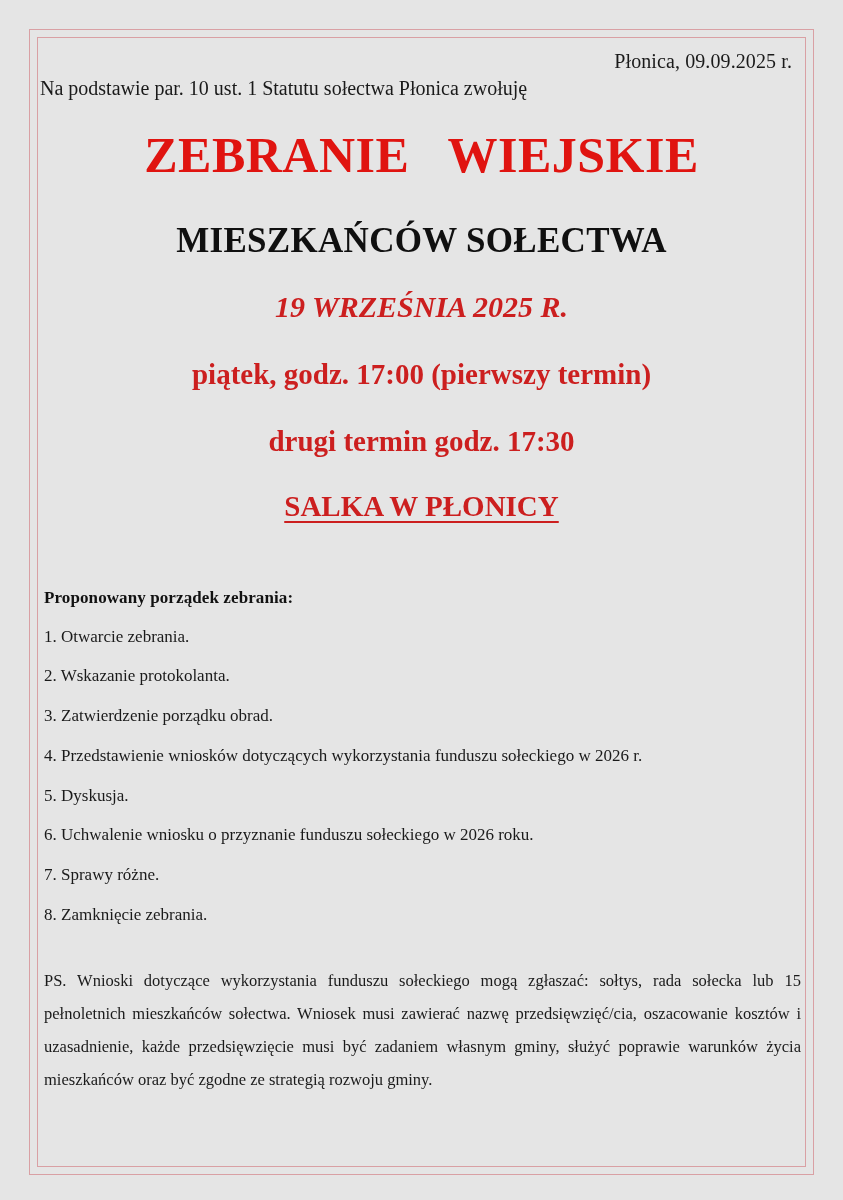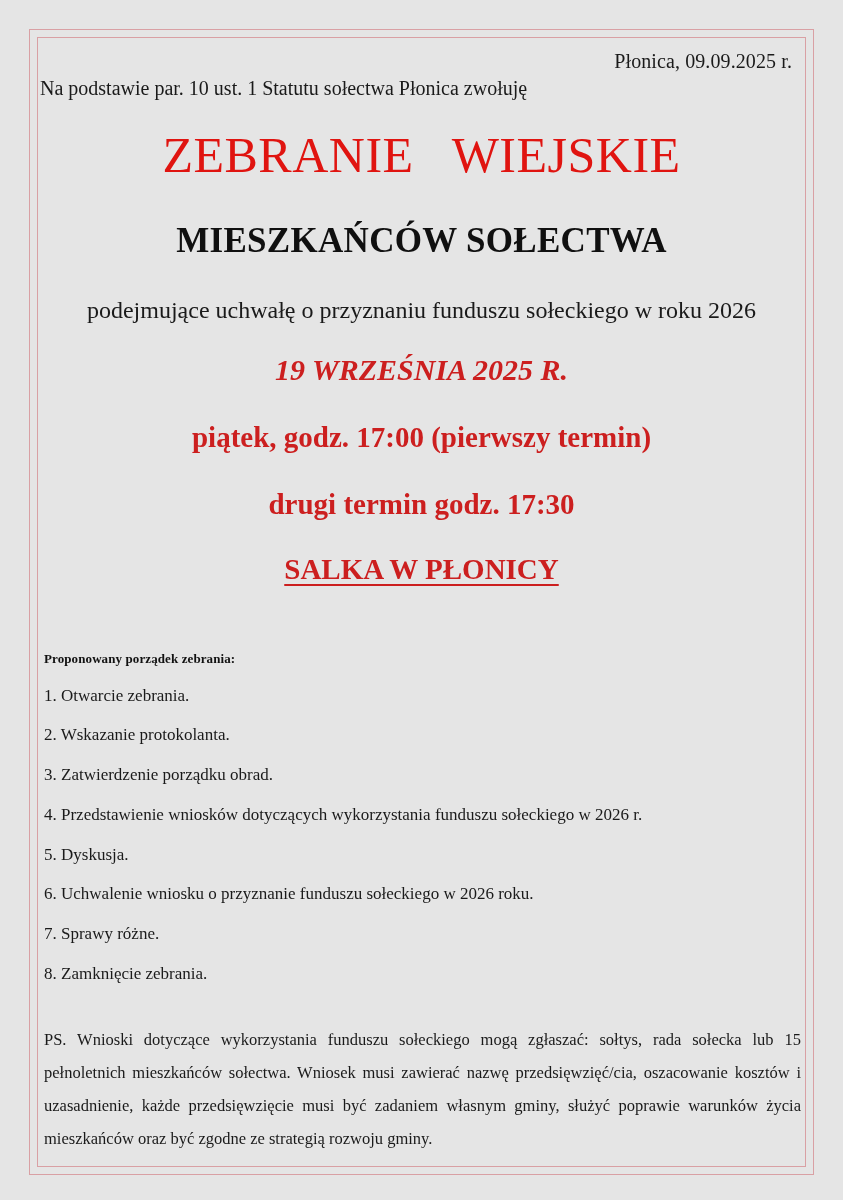--- a/index.html
+++ b/index.html
@@ -60,21 +60,21 @@
     text-align: left;
     font-size: 20px;
     line-height: 1.25;
     margin-top: 2px;
     padding-right: 60px;
   }
   
   .title-main {
     text-align: center;
     color: #e01410;
-    font-weight: normal;
+    font-weight: bold;
     font-size: 50px;
     line-height: 1.05;
     margin-top: 28px;
     letter-spacing: 0.5px;
     white-space: pre;
   }
   .title-sub {
     text-align: center;
     color: #101010;
     font-weight: bold;
@@ -122,21 +122,21 @@
     text-decoration: underline;
     text-decoration-thickness: 2px;
     text-underline-offset: 5px;
   }
   
   .agenda {
     margin-top: 63px;
     padding-left: 4px;
   }
   .agenda-heading {
-    font-size: 13px;
+    font-size: 17px;
     font-weight: bold;
     color: #111111;
     margin-bottom: 18px;
     letter-spacing: 0.1px;
   }
   .agenda-item {
     font-size: 17px;
     line-height: 1.28;
     margin-bottom: 18px;
     color: #1a1a1a;
@@ -169,21 +169,20 @@
     <div class="place-date">Płonica, 09.09.2025 r.</div>
 
     <div class="basis-line">Na podstawie par. 10 ust. 1 Statutu sołectwa Płonica zwołuję</div>
 
     <div class="title-main">ZEBRANIE   WIEJSKIE</div>
 
     <div class="title-sub">
       <span class="sub-line1">MIESZKAŃCÓW SOŁECTWA</span>
     </div>
 
-    <div class="purpose">podejmujące uchwałę o przyznaniu funduszu sołeckiego w roku 2026</div>
 
     <div class="red-line date-line">19 WRZEŚNIA 2025 R.</div>
 
     <div class="red-line time-first">piątek, godz. 17:00 (pierwszy termin)</div>
 
     <div class="red-line time-second">drugi termin godz. 17:30</div>
 
     <div class="red-line venue">
       <span class="venue-text">SALKA W PŁONICY</span>
     </div>

